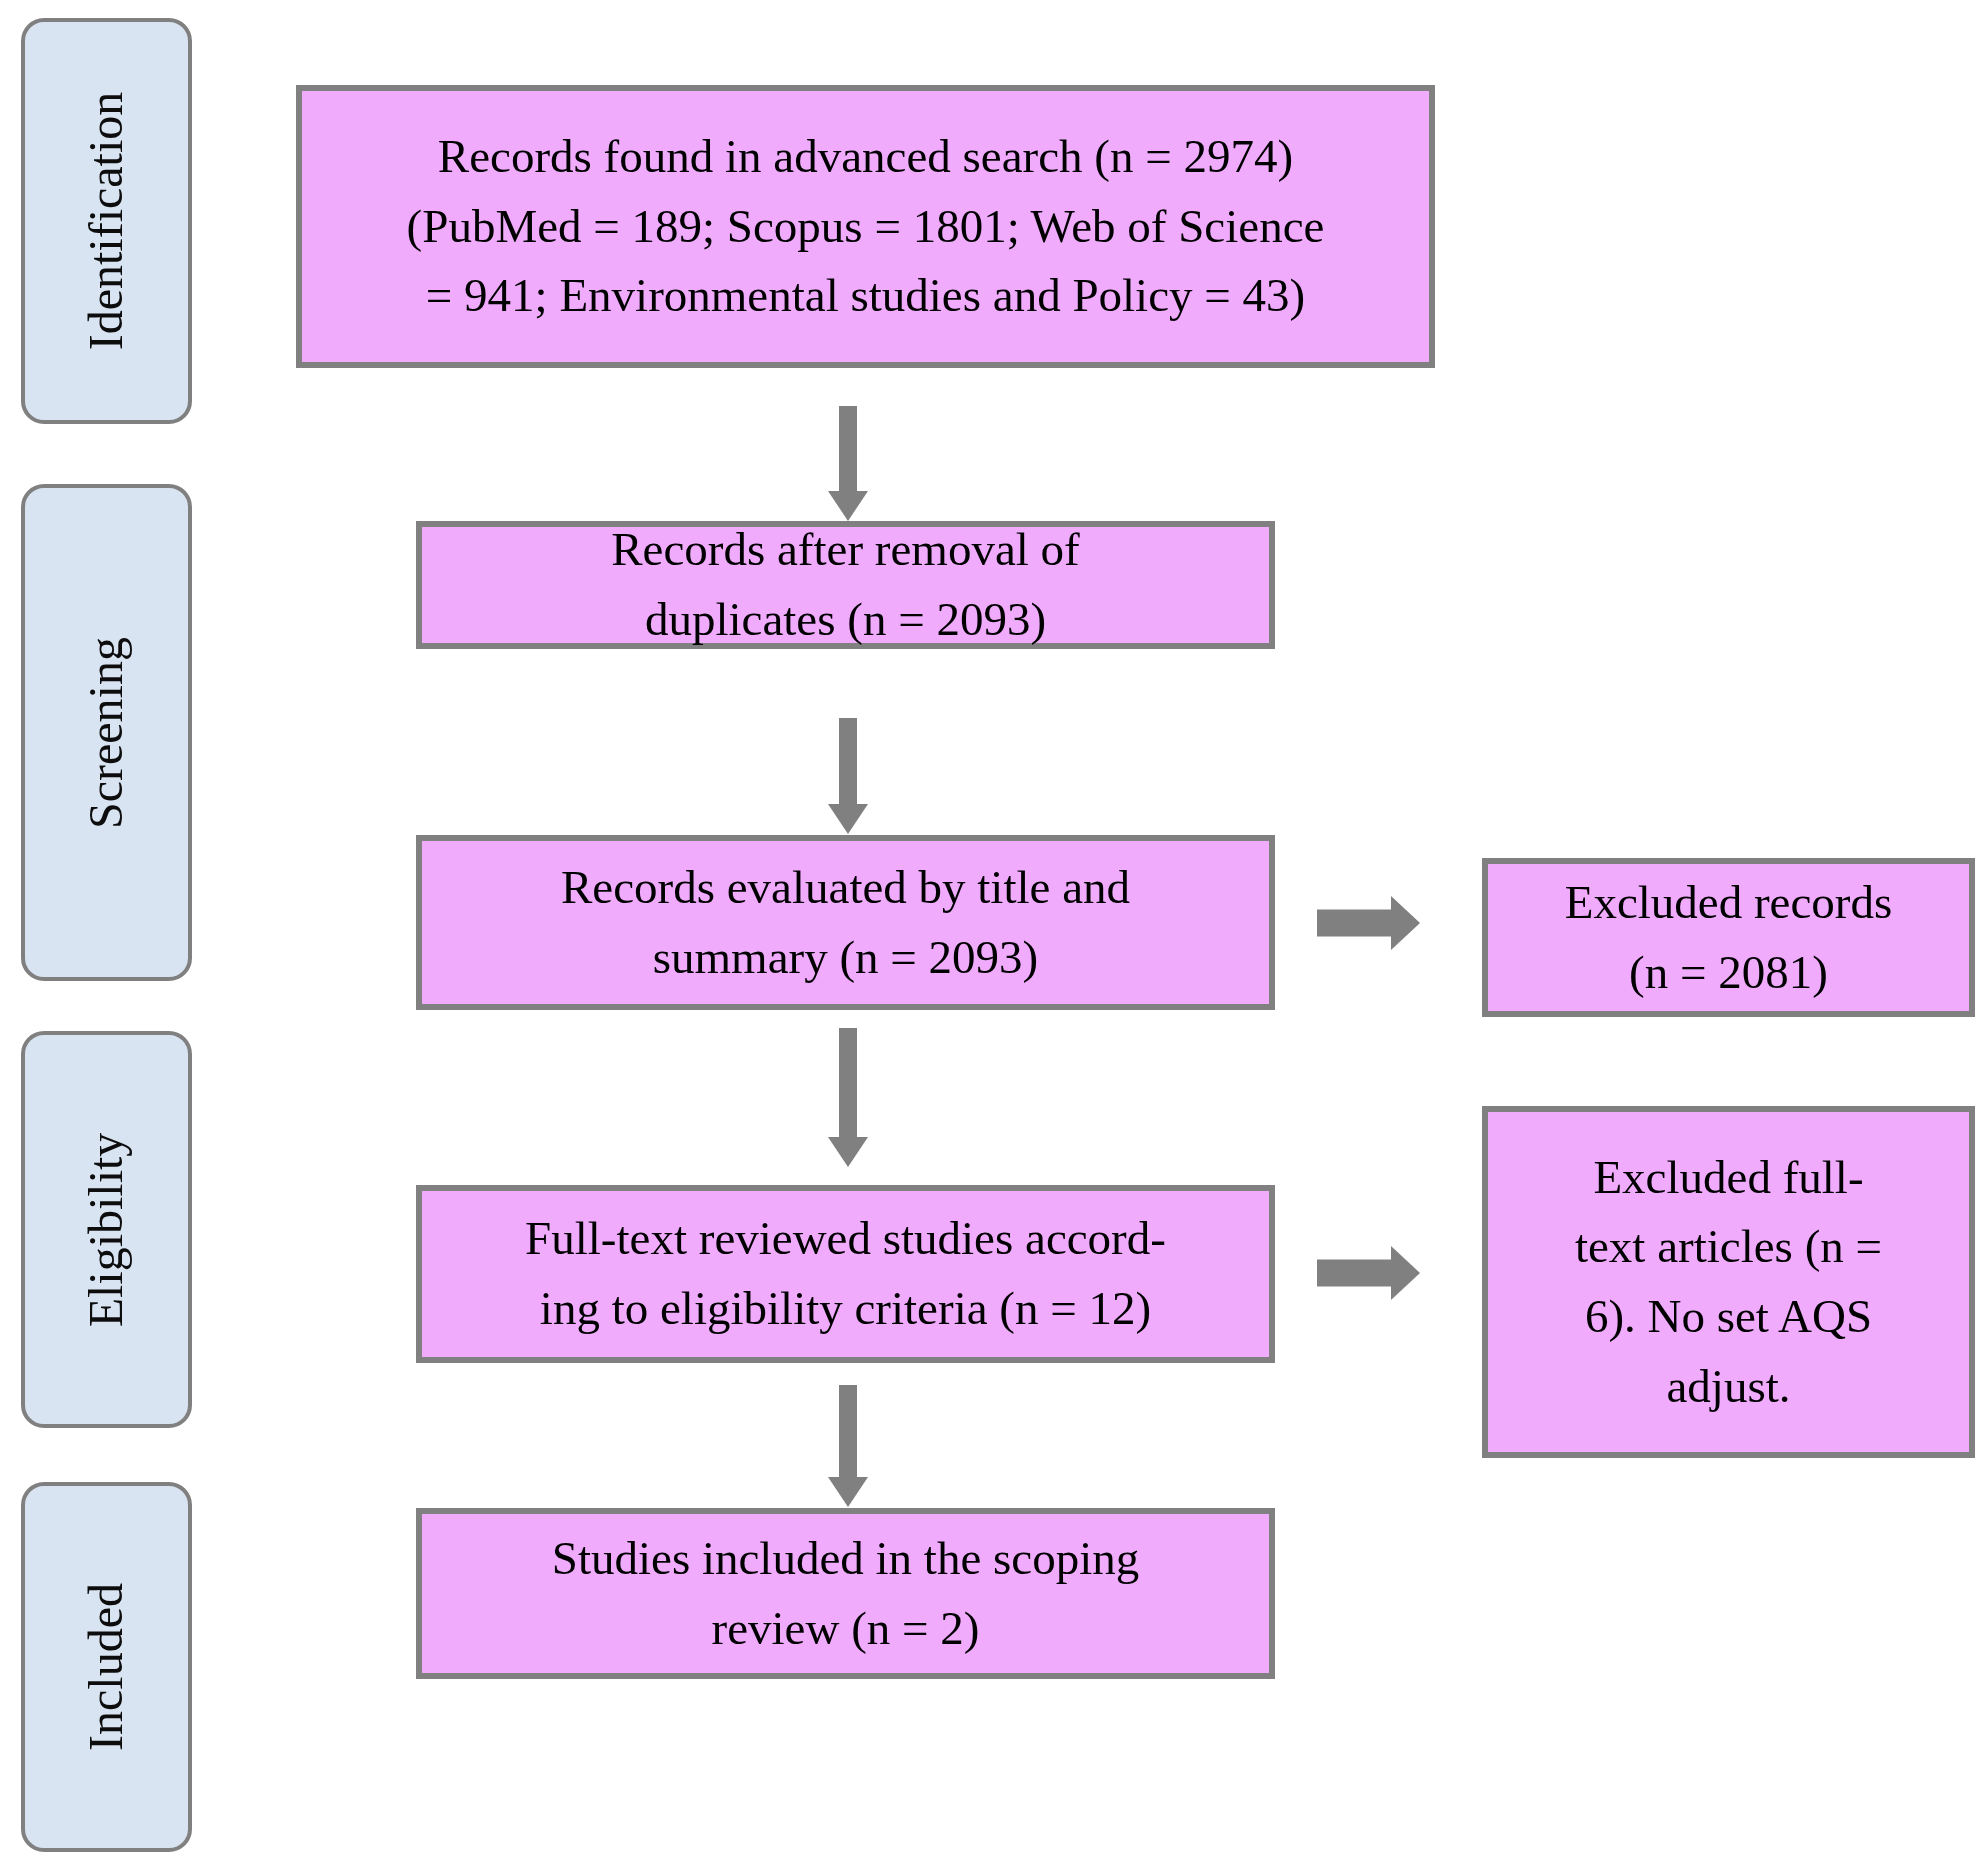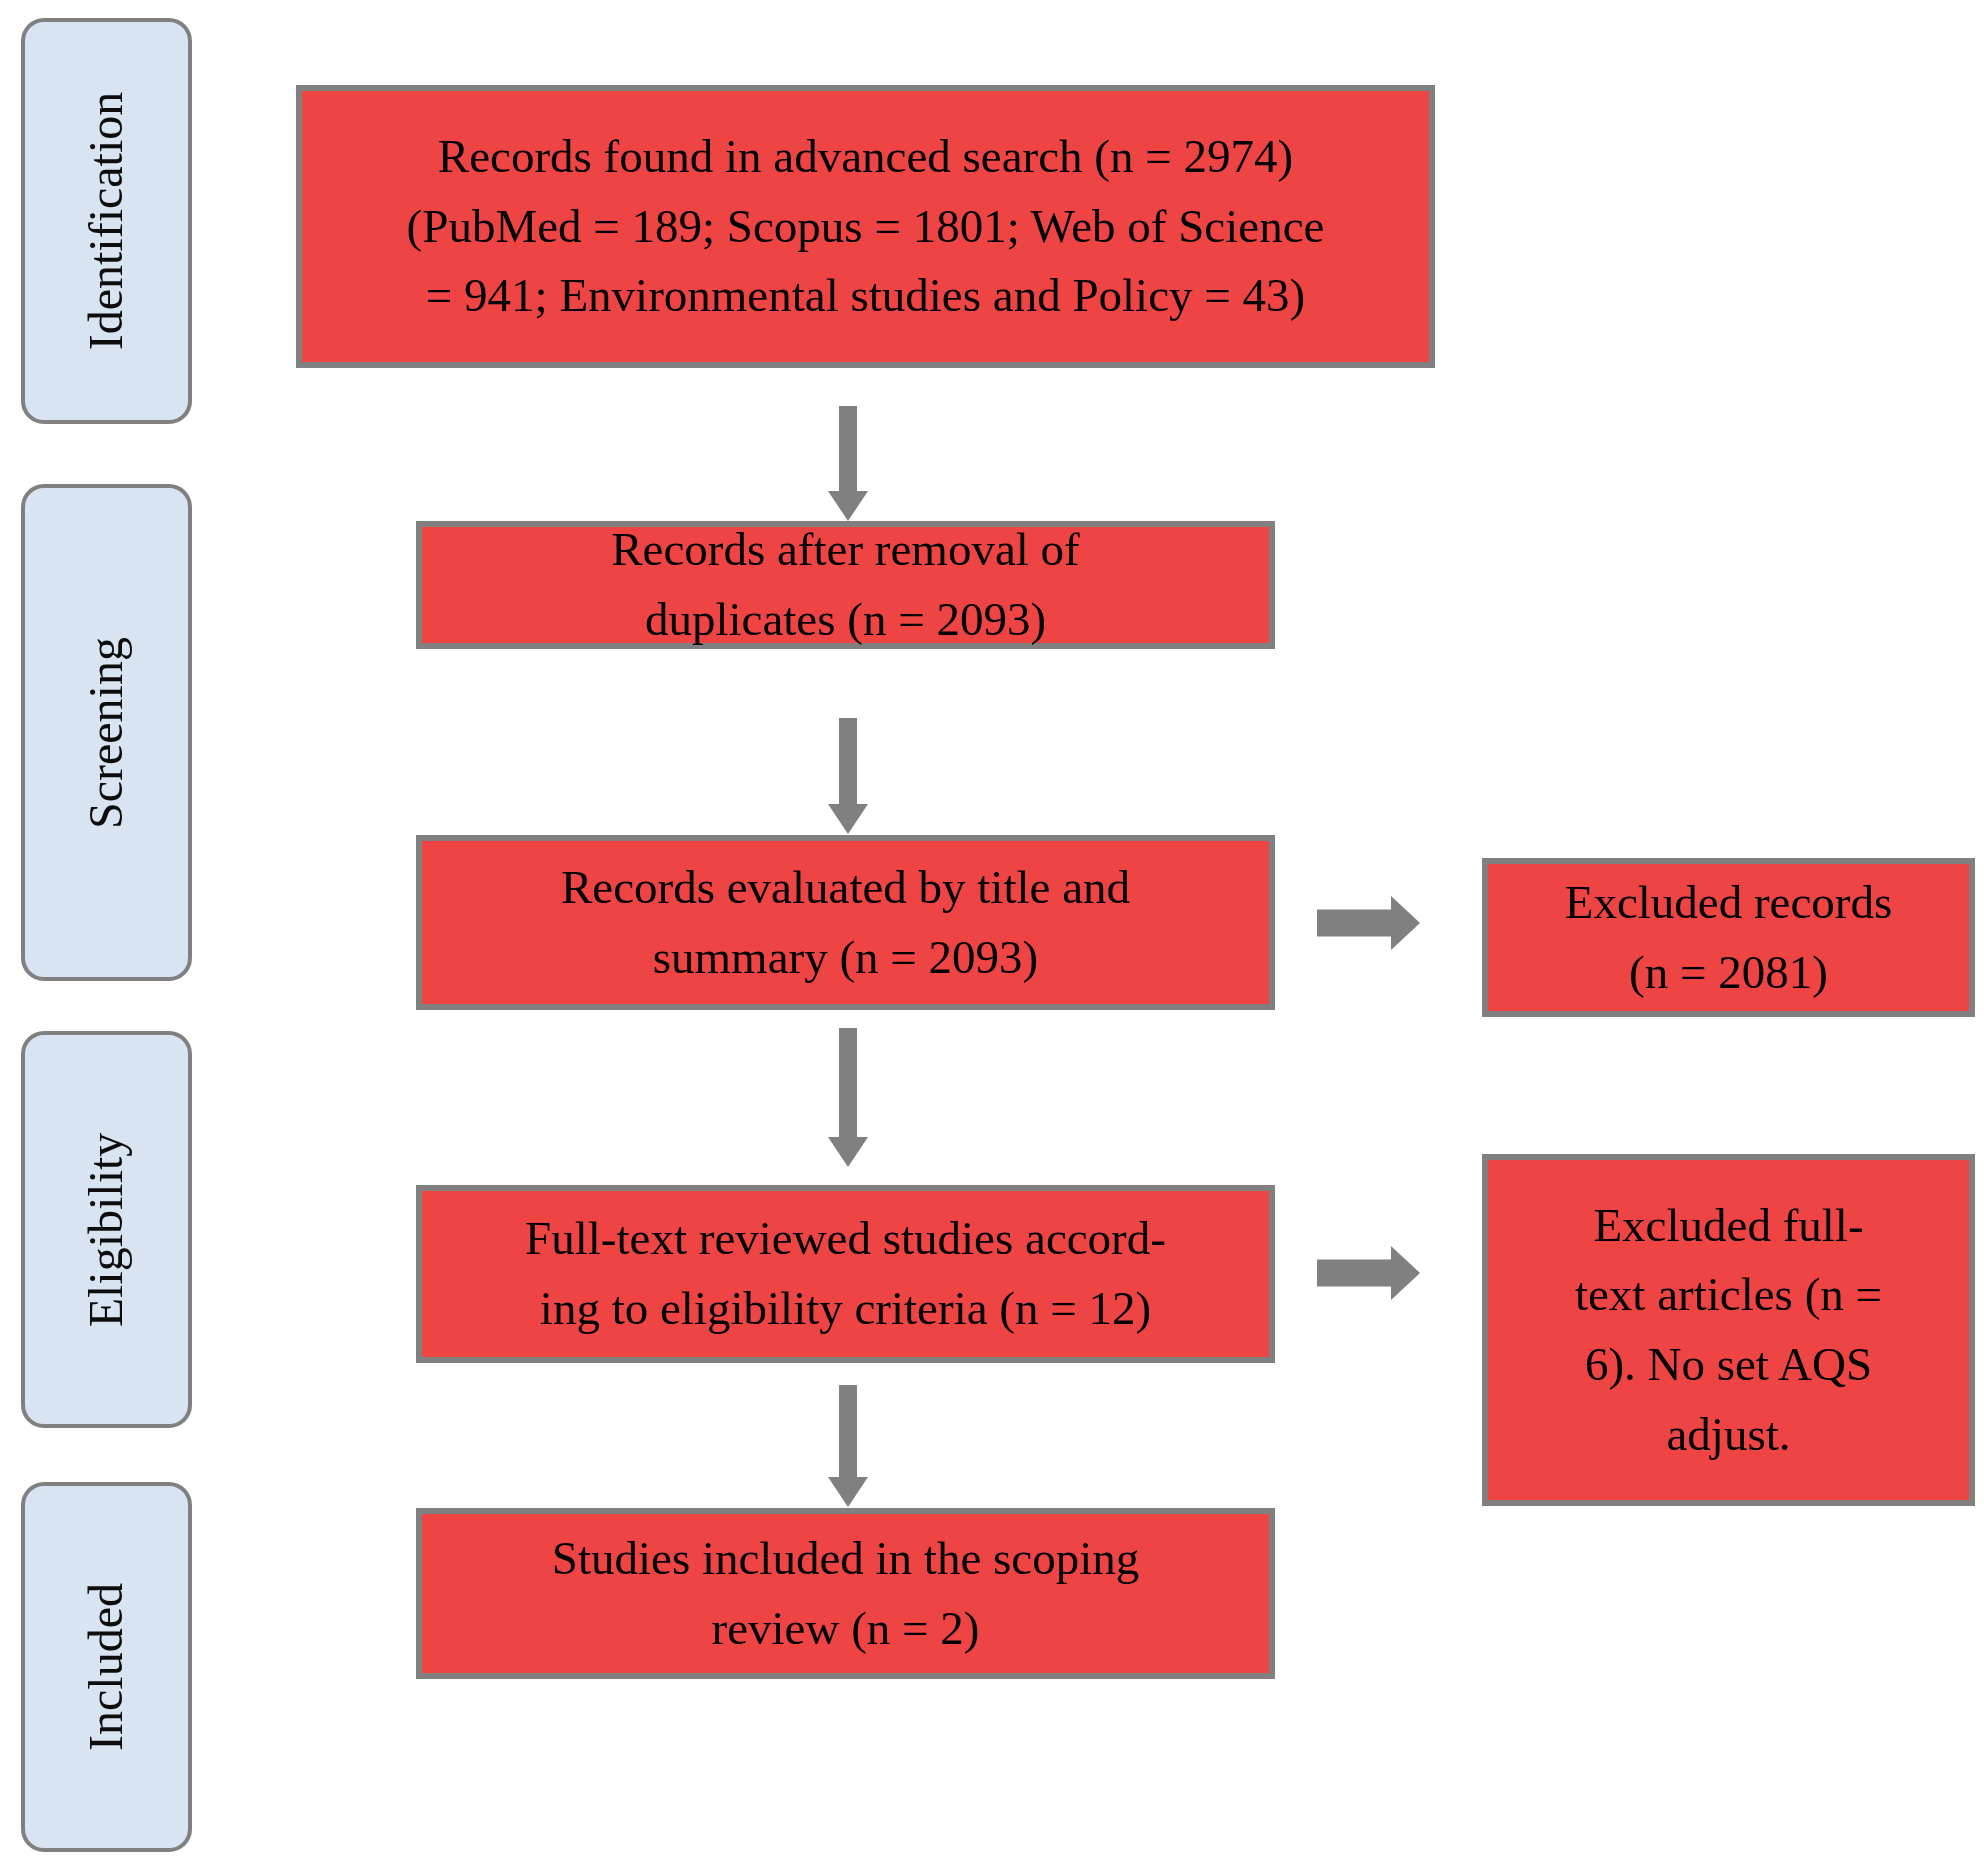--- a/index.html
+++ b/index.html
@@ -29,21 +29,21 @@
     white-space:nowrap;
     font-size:48px;
     line-height:1;
     color:#0d0d0d;
     font-family:"Liberation Serif","DejaVu Serif",serif;
   }
 
   
   .fbox{
     position:absolute;
-    background:#ef4444;
+    background:#f0abfc;
     border:6.7px solid #808080;
     box-sizing:border-box;
     display:flex;
     align-items:center;
     justify-content:center;
     text-align:center;
   }
   .fbox-text{
     font-size:47px;
     line-height:1.48;
@@ -161,21 +161,21 @@
   <div class="fbox" style="left:416px; top:1185px; width:859px; height:178px;">
     <div class="fbox-text">Full-text reviewed studies accord-
 ing to eligibility criteria (n = 12)</div>
   </div>
 
   <div class="arrow-h" style="left:1317px; top:1246px; width:103px; height:53px;">
     <div class="h-shaft" style="width:75px;"></div>
     <div class="h-head"></div>
   </div>
 
-  <div class="fbox" style="left:1482px; top:1154px; width:493px; height:352px;">
+  <div class="fbox" style="left:1482px; top:1106px; width:493px; height:352px;">
     <div class="fbox-text">Excluded full-
 text articles (n =
 6). No set AQS
 adjust.</div>
   </div>
 
   <div class="arrow-v" style="left:827px; top:1385px; width:41px; height:122px;">
     <div class="v-shaft" style="height:93px;"></div>
     <div class="v-head"></div>
   </div>

